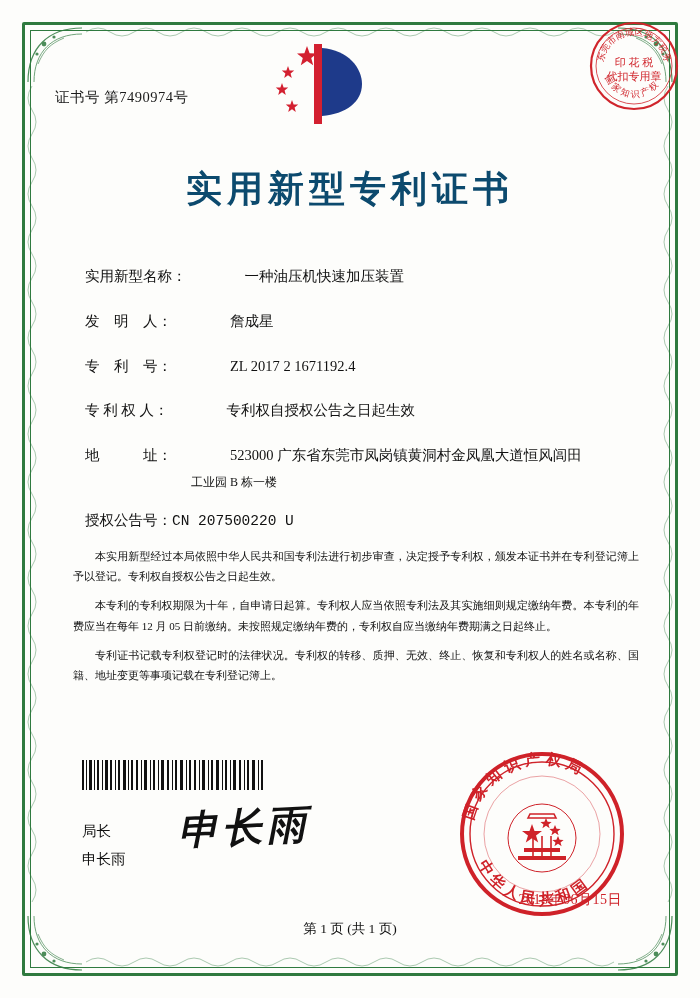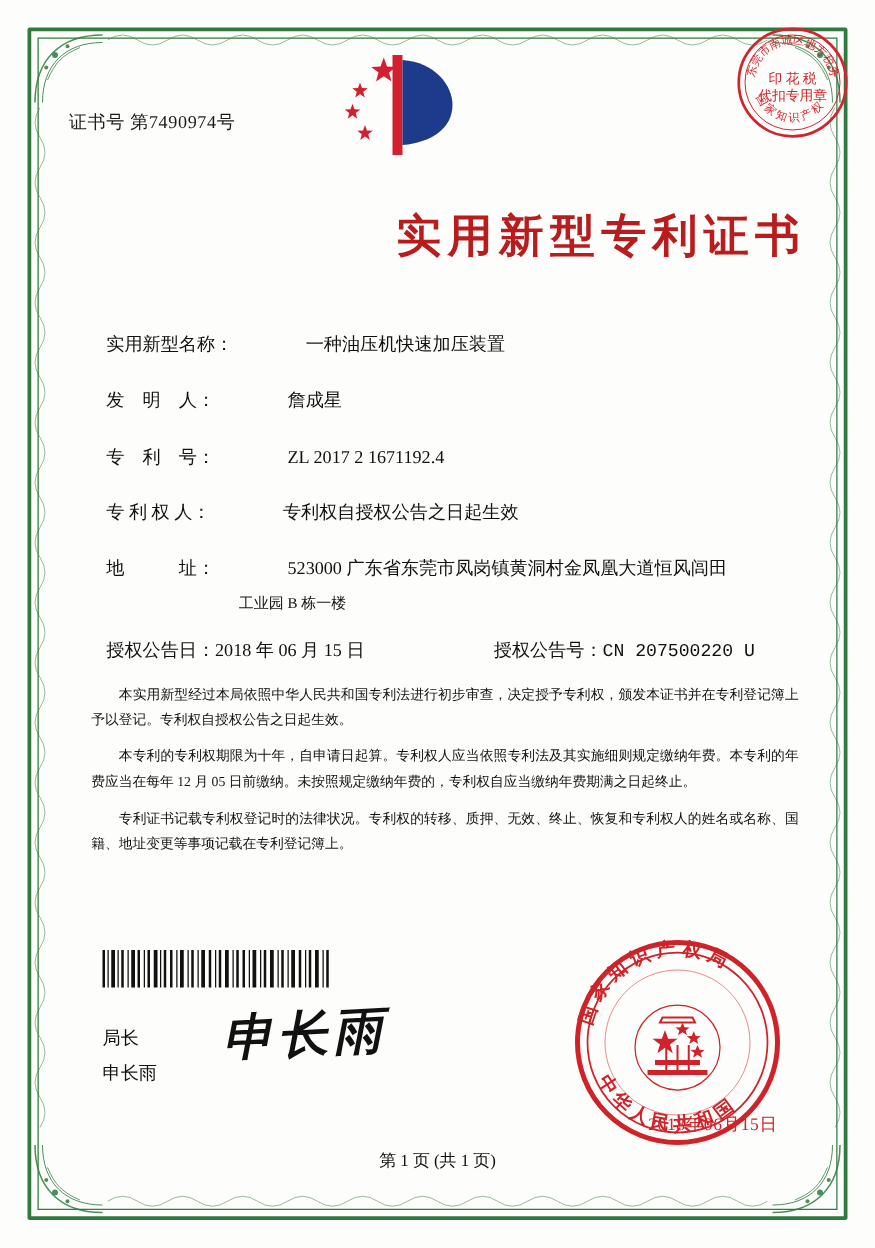--- a/index.html
+++ b/index.html
@@ -81,26 +81,26 @@
 
   .seal-stamp {
     position: absolute;
     right: 18px;
     top: 18px;
     width: 96px;
     height: 96px;
   }
 
   .title {
-    text-align: right;
+    text-align: center;
     font-size: 36px;
     font-weight: bold;
     letter-spacing: 5px;
     margin-top: 58px;
-    color: #b91c1c;
+    color: #0c4a6e;
     font-family: "DejaVu Serif", "Liberation Serif", serif;
   }
 
   .fields {
     margin-top: 52px;
     padding-left: 30px;
   }
   .field-row {
     display: flex;
     font-size: 14.5px;
@@ -341,23 +341,20 @@
       </div>
 
       <div class="field-row">
         <span class="field-label">地　　　址：</span>
         <span class="field-value">523000  广东省东莞市凤岗镇黄洞村金凤凰大道恒风闾田</span>
       </div>
 
       <div class="addr-second">工业园 B 栋一楼</div>
 
       <div class="pub-row">
-        <div class="pub-left">
-          <span>授权公告日：</span><span>2018 年 06 月 15 日</span>
-        </div>
         <div class="pub-right">
           <span>授权公告号：</span><span>CN 207500220 U</span>
         </div>
       </div>
     </div>
 
     <div class="paragraphs">
       <p>本实用新型经过本局依照中华人民共和国专利法进行初步审查，决定授予专利权，颁发本证书并在专利登记簿上予以登记。专利权自授权公告之日起生效。</p>
       <p>本专利的专利权期限为十年，自申请日起算。专利权人应当依照专利法及其实施细则规定缴纳年费。本专利的年费应当在每年 12 月 05 日前缴纳。未按照规定缴纳年费的，专利权自应当缴纳年费期满之日起终止。</p>
       <p>专利证书记载专利权登记时的法律状况。专利权的转移、质押、无效、终止、恢复和专利权人的姓名或名称、国籍、地址变更等事项记载在专利登记簿上。</p>

